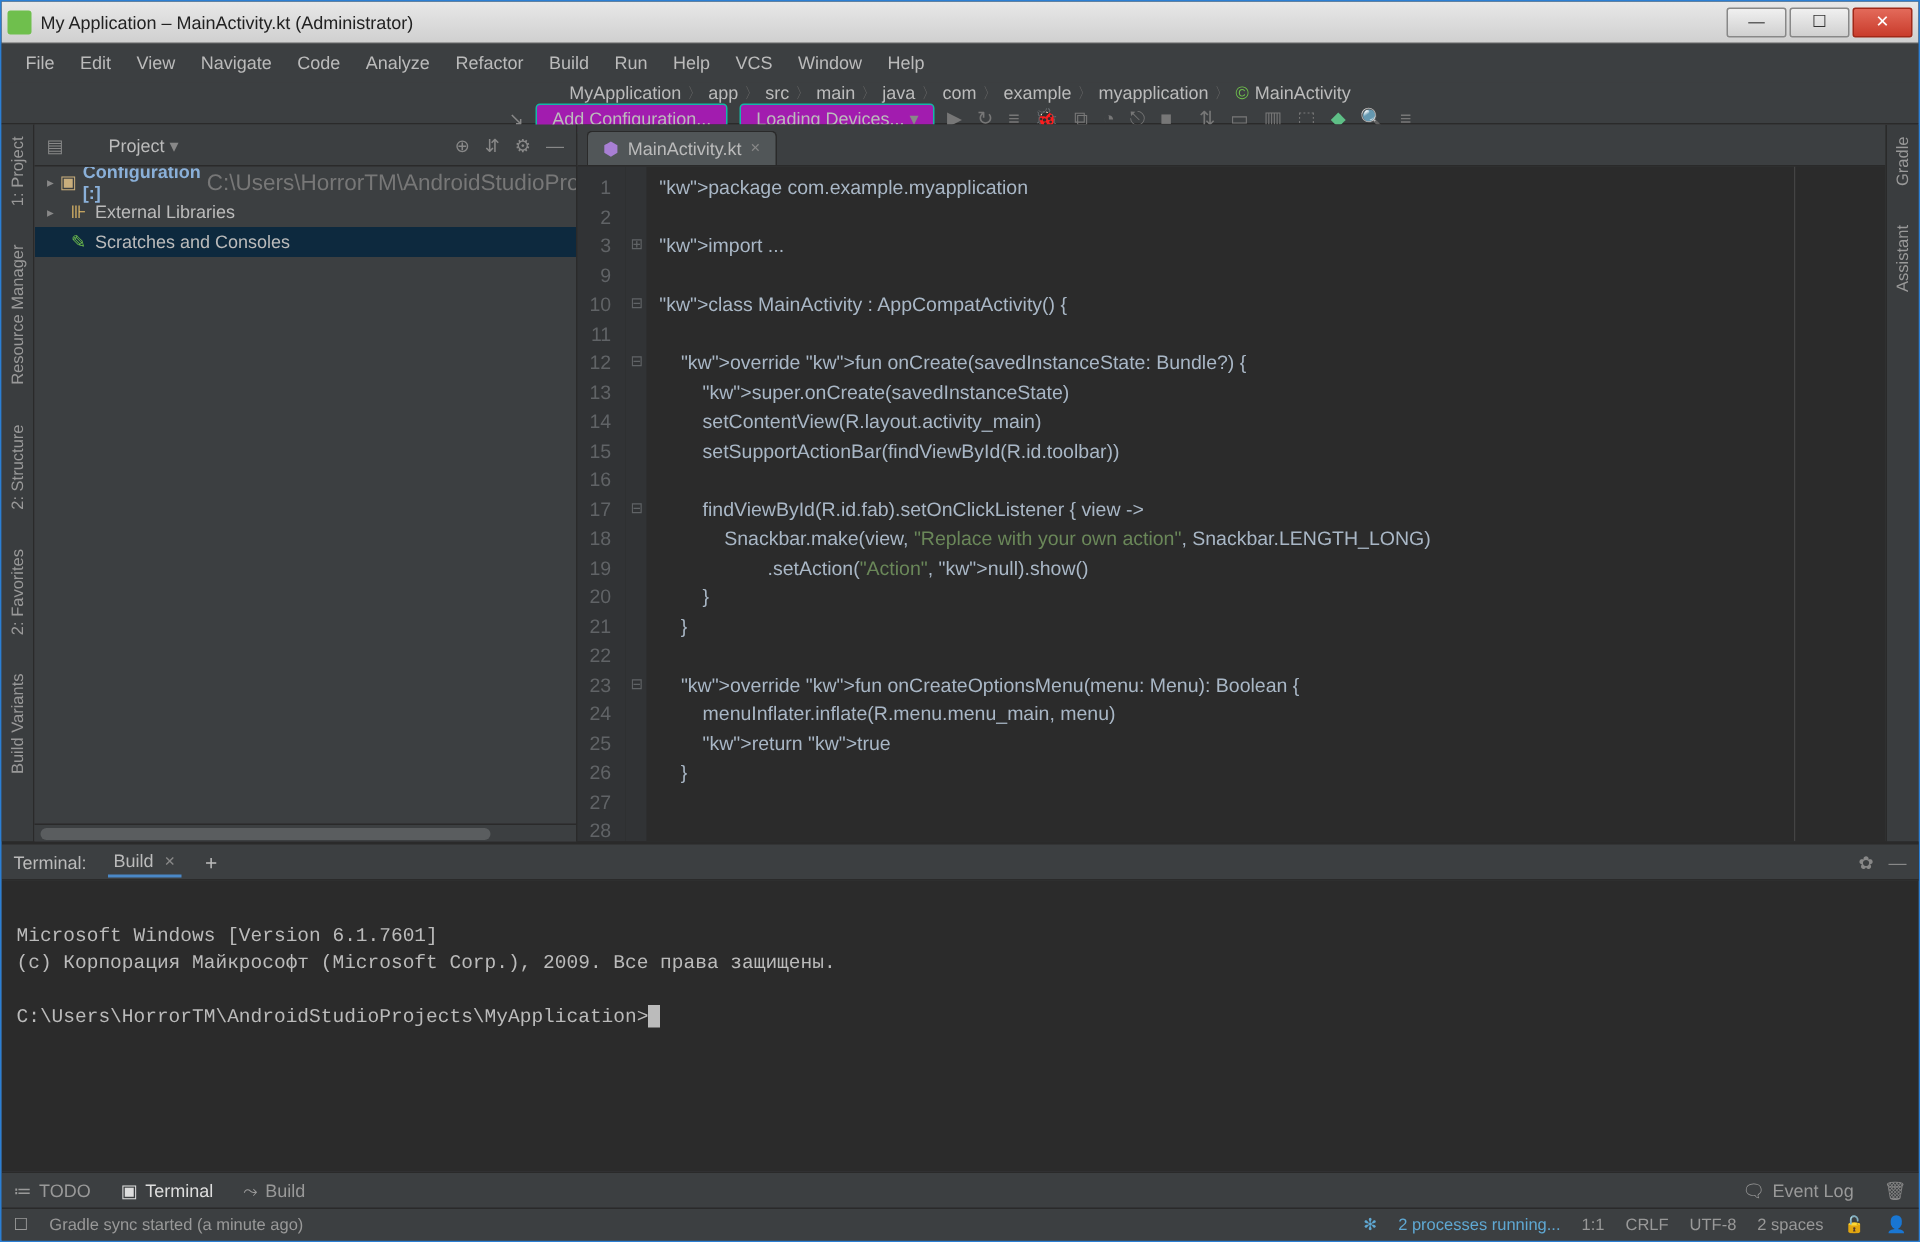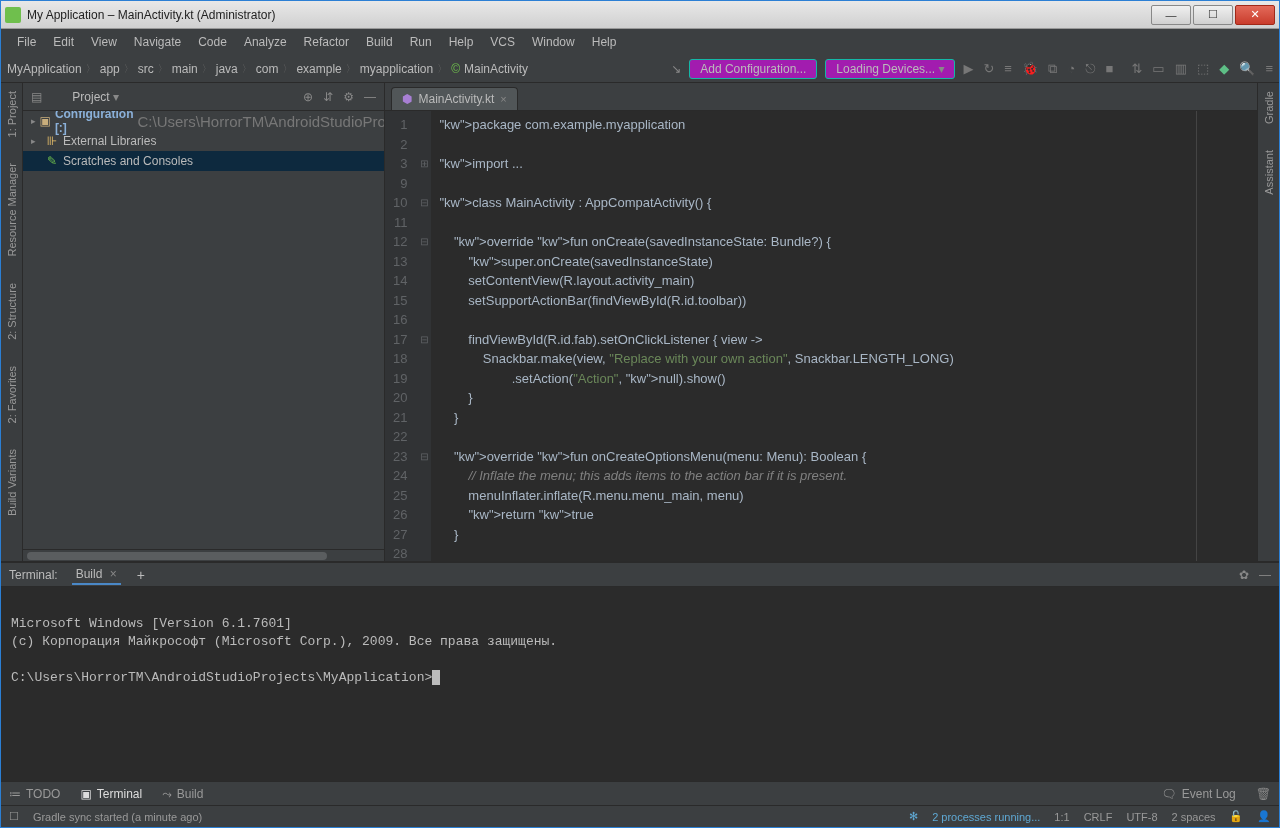--- a/index.html
+++ b/index.html
@@ -5,21 +5,21 @@
 * { margin:0; padding:0; box-sizing:border-box; font-family:"Segoe UI",Arial,sans-serif; }
 body { background:#3c3f41; color:#bbb; font-size:12px; width:1280px; height:828px; overflow:hidden; display:flex; flex-direction:column; border:1px solid #2b7fd4; }
 .titlebar { background:linear-gradient(#e8e8e8,#d0d0d0); height:28px; display:flex; align-items:center; padding:0 4px; border-bottom:1px solid #999; }
 .titlebar .app-icon { width:16px; height:16px; background:#6fbf4d; border-radius:2px; margin-right:6px; }
 .titlebar .title { color:#222; font-size:12px; flex:1; }
 .titlebar .winbtns { display:flex; gap:2px; }
 .titlebar .winbtn { width:40px; height:20px; background:linear-gradient(#f0f0f0,#d0d0d0); border:1px solid #888; display:flex; align-items:center; justify-content:center; color:#333; font-size:11px; border-radius:2px; }
 .titlebar .winbtn.close { background:linear-gradient(#e36a5a,#c93c2c); color:#fff; border-color:#a02818; }
 .menubar { background:#3c3f41; height:26px; display:flex; align-items:center; padding:0 8px; gap:1px; }
 .menubar .mitem { padding:2px 8px; color:#bbb; text-decoration:underline; text-decoration-color:transparent;text-align:center; }
-.toolbar { background:#3c3f41; height:28px; display:flex; align-items:center; padding:0 6px; border-bottom:1px solid #2a2a2a; }
+.toolbar { background:#3c3f41; height:28px; display:flex; align-items:center; padding:0 6px; border-bottom:1px solid #2a2a2a;flex-direction:column; }
 .breadcrumb { display:flex; align-items:center; gap:4px; flex:1; font-size:12px; }
 .breadcrumb .crumb { color:#bbb; }
 .breadcrumb .sep { color:#666; font-size:10px; }
 .breadcrumb .act-icon { color:#6fbf4d; }
 .toolbar-right { display:flex; align-items:center; gap:8px; }
 .toolbar-btn { background:#a21caf; border:1px solid #14b8a6; padding:2px 10px; color:#bbb; border-radius:3px; font-size:12px; }
 .toolbar-btn.dropdown::after { content:" ▾"; color:#888; }
 .toolbar-icons { display:flex; gap:10px; color:#777; font-size:13px; }
 .toolbar-icons span { cursor:pointer; }
 .toolbar-icons span.g { color:#5ebf86; }
@@ -254,21 +254,20 @@
         setContentView(R.layout.activity_main)
         setSupportActionBar(findViewById(R.id.toolbar))
 
         findViewById<floatingactionbutton>(R.id.fab).setOnClickListener { view -&gt;
             Snackbar.make(view, <span class="str">"Replace with your own action"</span>, Snackbar.LENGTH_LONG)
                     .setAction(<span class="str">"Action"</span>, <span class="&lt;span">"kw"</span>&gt;null).show()
         }
     }
 
     <span class="&lt;span">"kw"</span>&gt;override <span class="&lt;span">"kw"</span>&gt;fun onCreateOptionsMenu(menu: Menu): Boolean {
-        <span class="cmt">// Inflate the menu; this adds items to the action bar if it is present.</span>
         menuInflater.inflate(R.menu.menu_main, menu)
         <span class="&lt;span">"kw"</span>&gt;return <span class="&lt;span">"kw"</span>&gt;true
     }
 </floatingactionbutton></div>
       <div class="minimap"></div>
     </div>
   </div>
 
   <div class="sidestrip sidestrip-r" id="rightstrip">
       <div class="side-label">Gradle</div>

